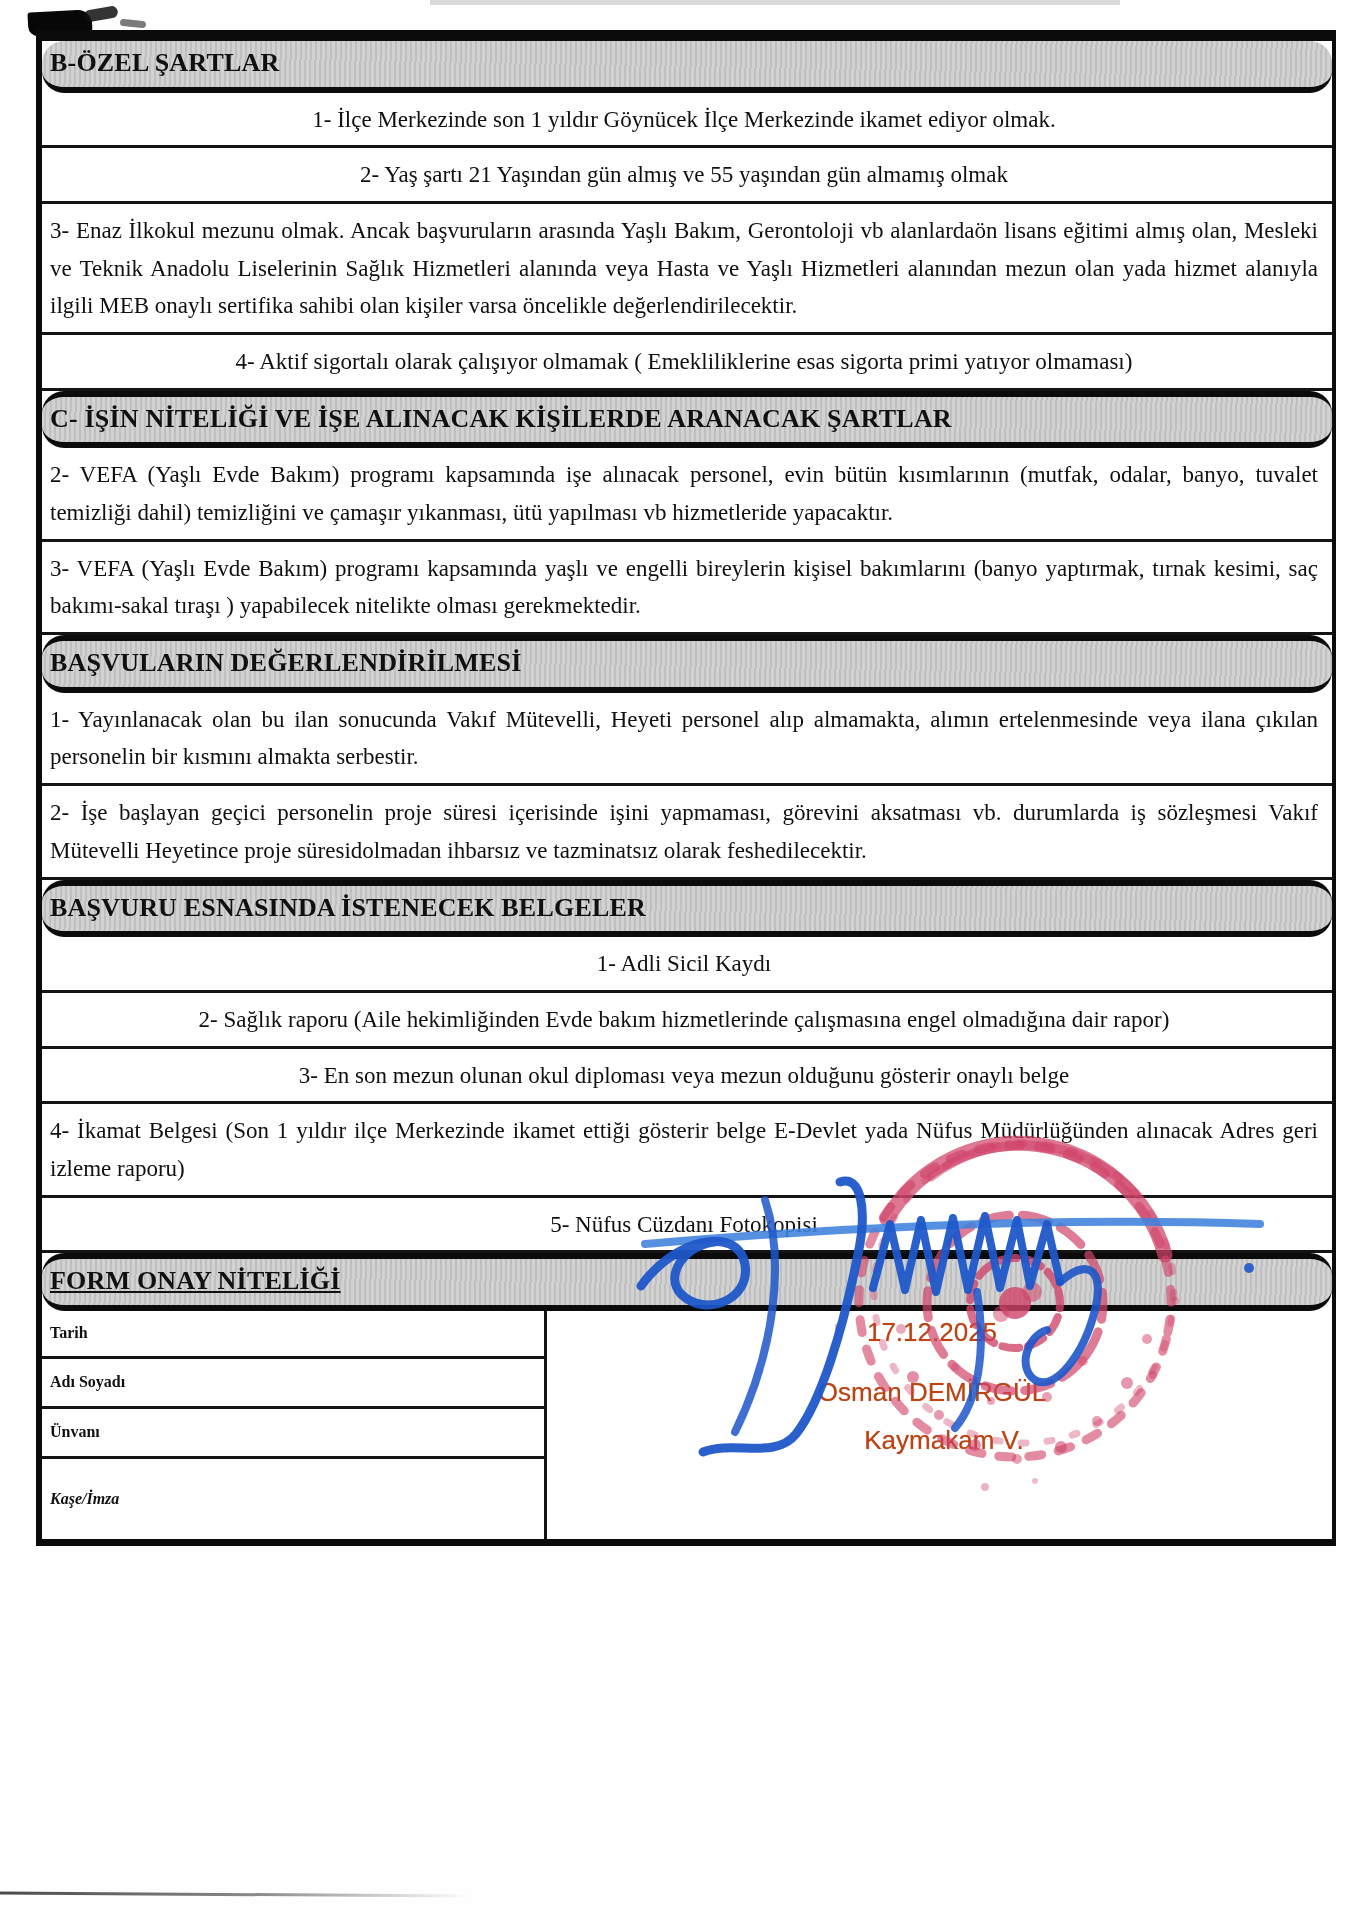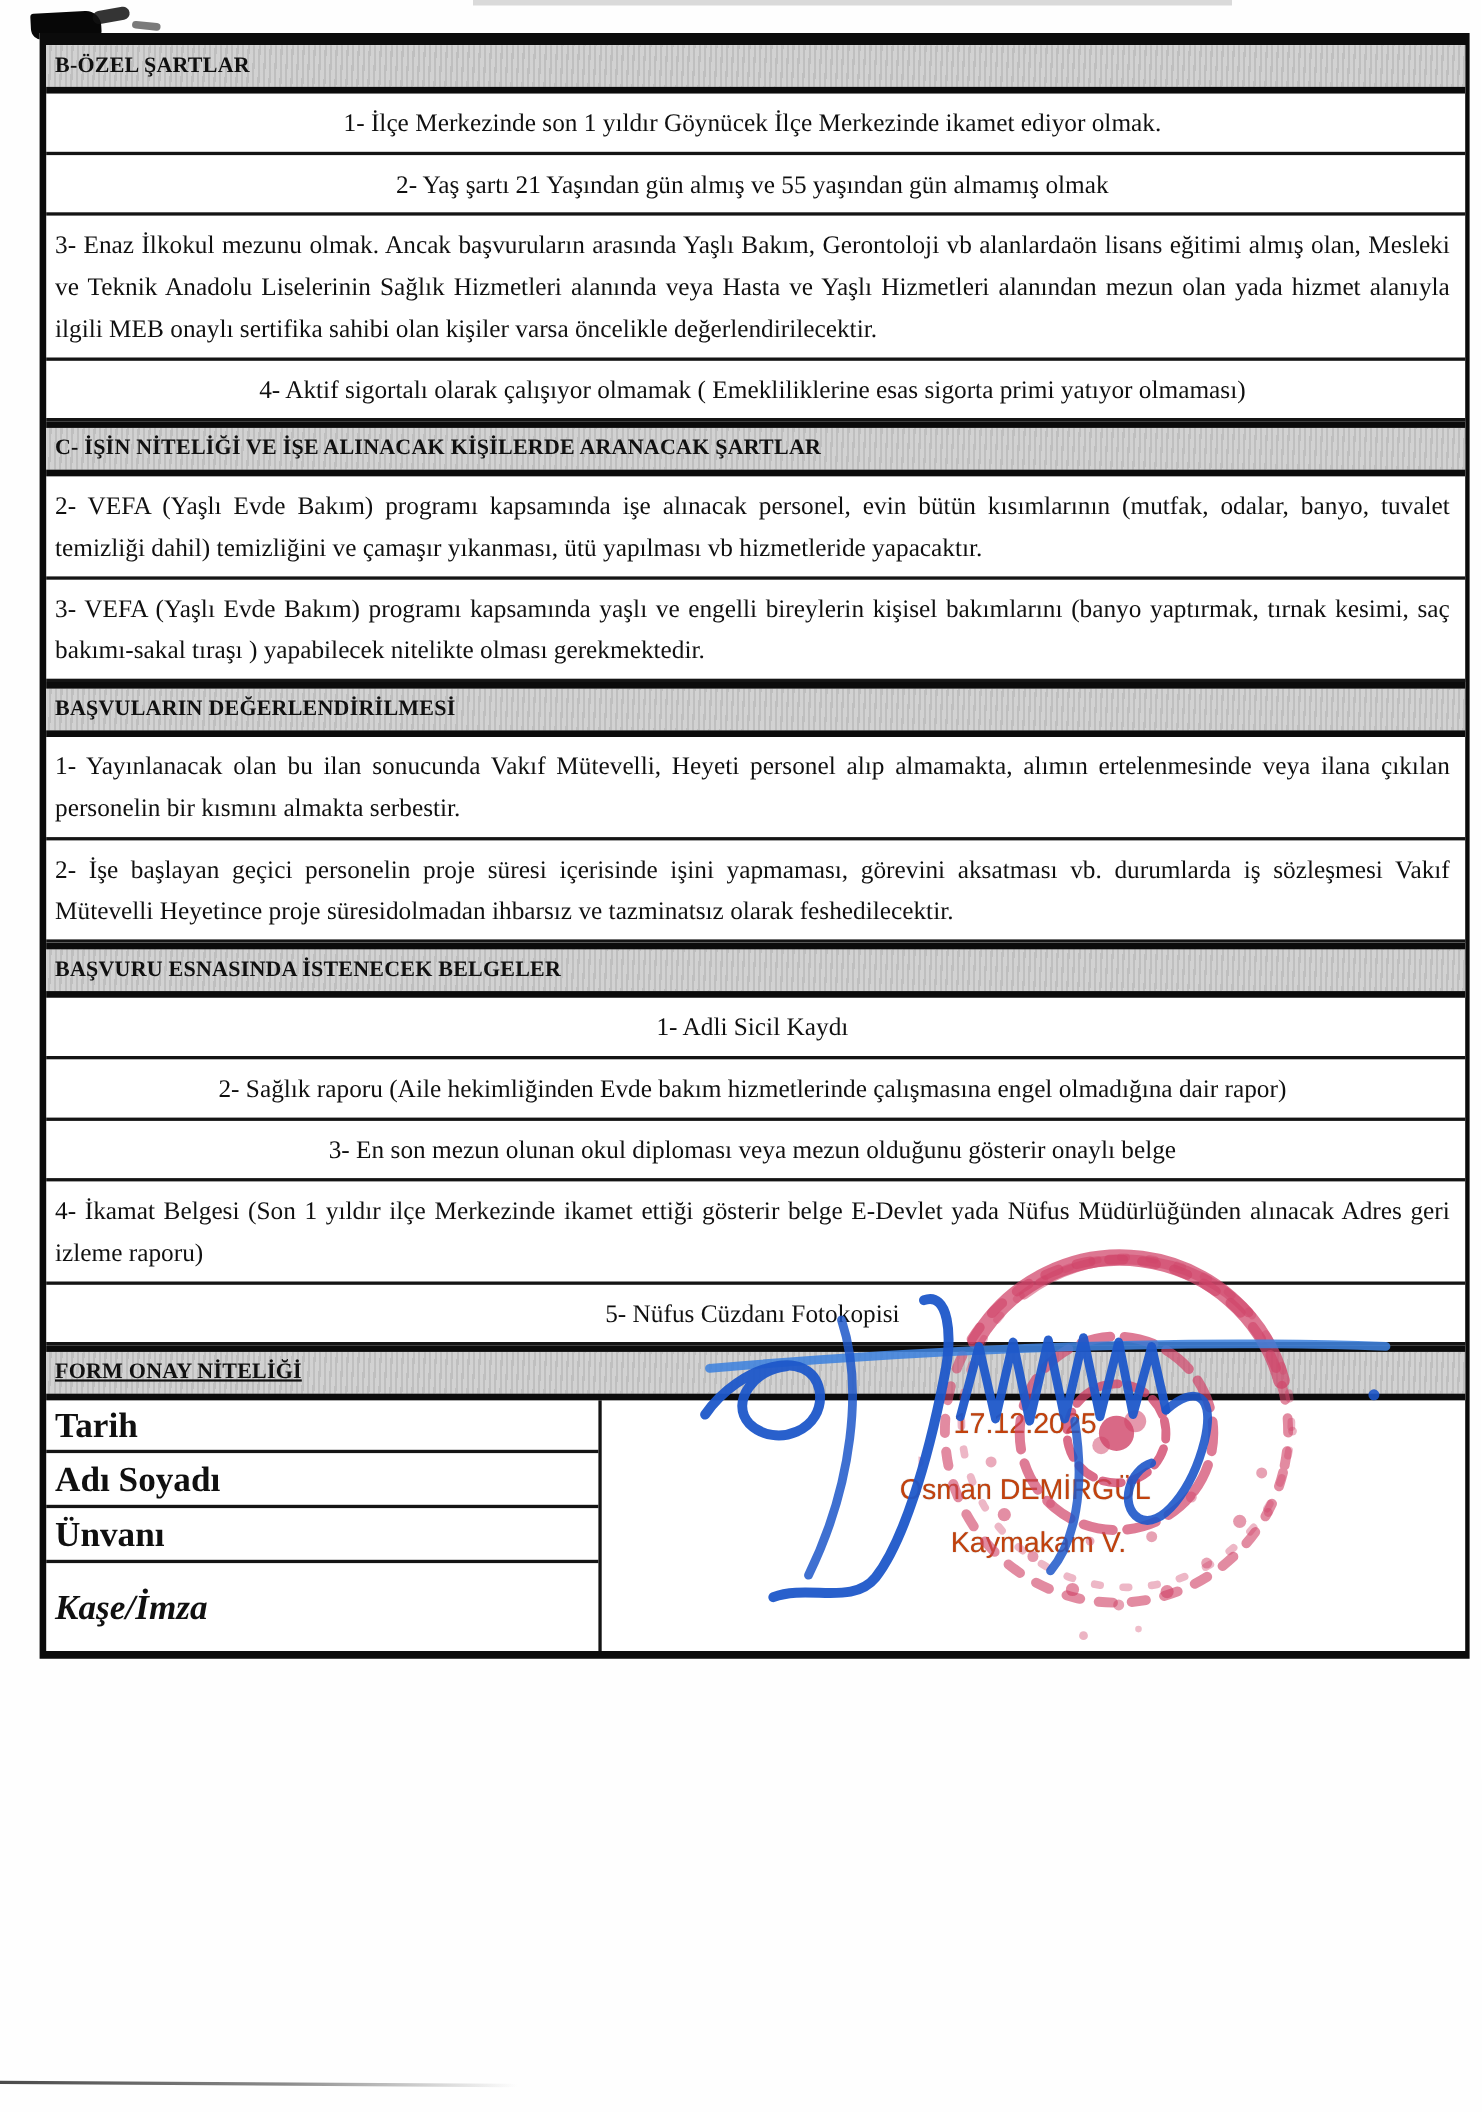--- a/index.html
+++ b/index.html
@@ -13,37 +13,37 @@
     box-sizing:border-box;background:#fff;
     border:4px solid #0b0b0b;border-top-width:11px;border-left-width:6px;
     border-right-width:4px;border-bottom-width:7px;
   }
   .hdr{
     box-sizing:border-box;
     background:#c9c9c9;
     background-image:repeating-linear-gradient(92deg, rgba(255,255,255,.16) 0 3px, rgba(0,0,0,.05) 3px 5px);
     border-top:6px solid #0b0b0b;border-bottom:6px solid #0b0b0b;
     padding:6px 10px 7px 8px;
-    font-weight:bold;font-size:20px;line-height:1.25;letter-spacing:.2px;
+    font-weight:bold;font-size:26px;line-height:1.25;letter-spacing:.2px;border-radius:22px;
   }
   .hdr.first{border-top:0;}
   .hdr.u span{text-decoration:underline;}
   .row{
     box-sizing:border-box;border-bottom:3px solid #141414;
     padding:8px 14px 7px 8px;font-size:23px;line-height:1.64;text-align:center;
   }
   .row.ml{text-align:justify;}
   .row:last-child{border-bottom:0;}
   
   .form-area{display:flex;box-sizing:border-box;}
   .labels{width:505px;box-sizing:border-box;border-right:3px solid #141414;}
   .lrow{
     box-sizing:border-box;border-bottom:3px solid #141414;
     display:flex;align-items:center;padding-left:8px;
-    font-weight:bold;font-size:32px;
+    font-weight:bold;font-size:16px;
   }
   .lrow:last-child{border-bottom:0;font-style:italic;}
   .sign-cell{flex:1;position:relative;}
   .ap{
     position:absolute;left:150px;width:470px;text-align:center;
     font-family:"Liberation Sans", sans-serif;font-size:26px;color:#c2410c;
     text-shadow:0 0 1px rgba(40,40,40,.45);
   }
   .ap-date{top:6px;}
   .ap-name{top:66px;}

